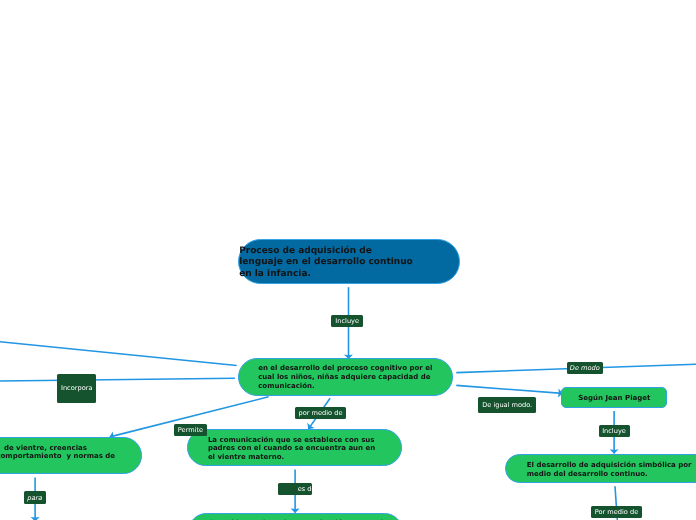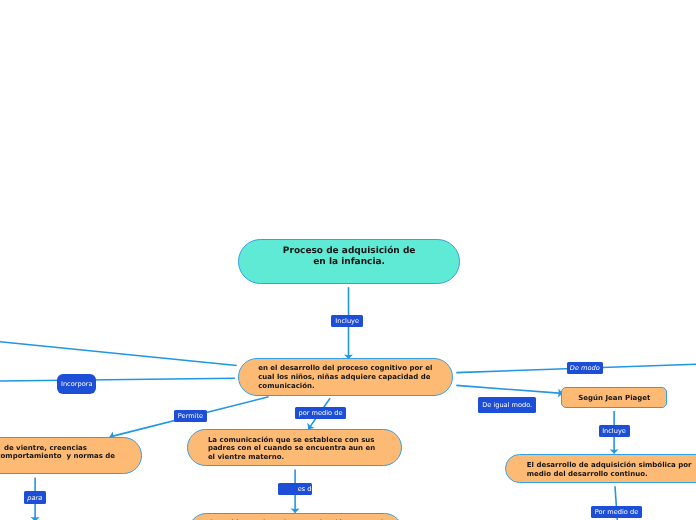--- a/index.html
+++ b/index.html
@@ -5,23 +5,23 @@
 <style>
   html,body{margin:0;padding:0;background:#fff;}
   body{width:696px;height:520px;overflow:hidden;
        font-family:"DejaVu Sans",sans-serif;
        -webkit-font-smoothing:antialiased;
        text-rendering:geometricPrecision;}
   #canvas{position:relative;width:696px;height:520px;overflow:hidden;will-change:transform;}
   svg.edges{position:absolute;left:0;top:0;width:696px;height:520px;}
   .node{position:absolute;box-sizing:border-box;color:#141414;font-weight:bold;
         font-size:7px;line-height:8.6px;letter-spacing:0;
-        border:1.1px solid #35a1e5;background:#fdba74;}
-  .node.root{background:#5eead4;text-align:center;font-size:9px;line-height:11.5px;}
-  .badge{position:absolute;box-sizing:border-box;background:#1d4ed8;color:#ffffff;
+        border:1.1px solid #35a1e5;background:#22c55e;}
+  .node.root{background:#0369a1;text-align:left;font-size:9px;line-height:11.5px;}
+  .badge{position:absolute;box-sizing:border-box;background:#14532d;color:#ffffff;
          font-size:6.6px;line-height:1;border-radius:1.5px;white-space:nowrap;
          display:flex;align-items:center;justify-content:center;letter-spacing:0px;
          padding-top:1.2px;}
   .ln{display:block;white-space:pre;}
   .ln.abs{position:absolute;}
 </style>
 </head>
 <body>
 
 <div id="canvas">
@@ -60,20 +60,21 @@
       <use href="#ah" transform="translate(308.5,428.9) rotate(35.4)"></use>
       <use href="#ah" transform="translate(295.1,512.7)"></use>
       <use href="#ah" transform="translate(35.1,521.2)"></use>
       <use href="#ah" transform="translate(562.4,393.4) rotate(-85.7)"></use>
       <use href="#ah" transform="translate(614.1,453.5)"></use>
     </g>
   </svg>
 
   <div class="node root" style="left:238.15px;top:239.05px;width:222px;height:45px;border-radius:22.5px;padding-top:5.6px;">
     <span class="ln">Proceso de adquisición de</span>
+    <span class="ln">lenguaje en el desarrollo continuo</span>
     <span class="ln">en la infancia.</span>
   </div>
 
   <div class="node" style="left:237.95px;top:357.95px;width:215.1px;height:38.1px;border-radius:19.05px;padding:5.5px 0 0 19.25px;">
     <span class="ln">en el desarrollo del proceso cognitivo por el</span>
     <span class="ln">cual los niños, niñas adquiere capacidad de</span>
     <span class="ln">comunicación.</span>
   </div>
 
   <div class="node" style="left:187.45px;top:428.85px;width:214.7px;height:37.2px;border-radius:18.6px;padding:5.9px 0 0 19.45px;">
@@ -94,22 +95,22 @@
   <div class="node" style="left:505.45px;top:453.95px;width:221.1px;height:29.1px;border-radius:14.55px;padding:6.1px 0 0 20.35px;">
     <span class="ln">El desarrollo de adquisición simbólica por</span>
     <span class="ln">medio del desarrollo continuo.</span>
   </div>
 
   <div class="node" style="left:188.05px;top:512.75px;width:214.9px;height:37.2px;border-radius:18.6px;padding:5.6px 0 0 19.45px;">
     <span class="ln">Que el lenguaje es la comunicación que se da</span>
   </div>
 
   <div class="badge" style="left:331px;top:315.1px;width:32.4px;height:11.8px;">Incluye</div>
-  <div class="badge" style="left:56.9px;top:373.7px;width:39.6px;height:20px;border-radius:6px;">Incorpora</div>
-  <div class="badge" style="left:174px;top:410px;width:33px;height:12px;">Permite</div>
+  <div class="badge" style="left:56.9px;top:373.7px;width:39.6px;height:29px;">Incorpora</div>
+  <div class="badge" style="left:174px;top:424px;width:33px;height:12px;">Permite</div>
   <div class="badge" style="left:295px;top:406.5px;width:51px;height:12px;">por medio de</div>
   <div class="badge" style="left:278px;top:483px;width:33.5px;height:12px;padding-left:32px;">es decir</div>
   <div class="badge" style="left:24px;top:491px;width:21.5px;height:12.5px;font-style:italic;">para</div>
   <div class="badge" style="left:566.5px;top:361.6px;width:36.6px;height:12.4px;font-style:italic;">De modo</div>
   <div class="badge" style="left:478.1px;top:397px;width:58.2px;height:16px;">De igual modo.</div>
   <div class="badge" style="left:598.5px;top:424.5px;width:31px;height:12.5px;">Incluye</div>
   <div class="badge" style="left:591.2px;top:505.8px;width:50.6px;height:12.1px;">Por medio de</div>
 
 </div>
 

